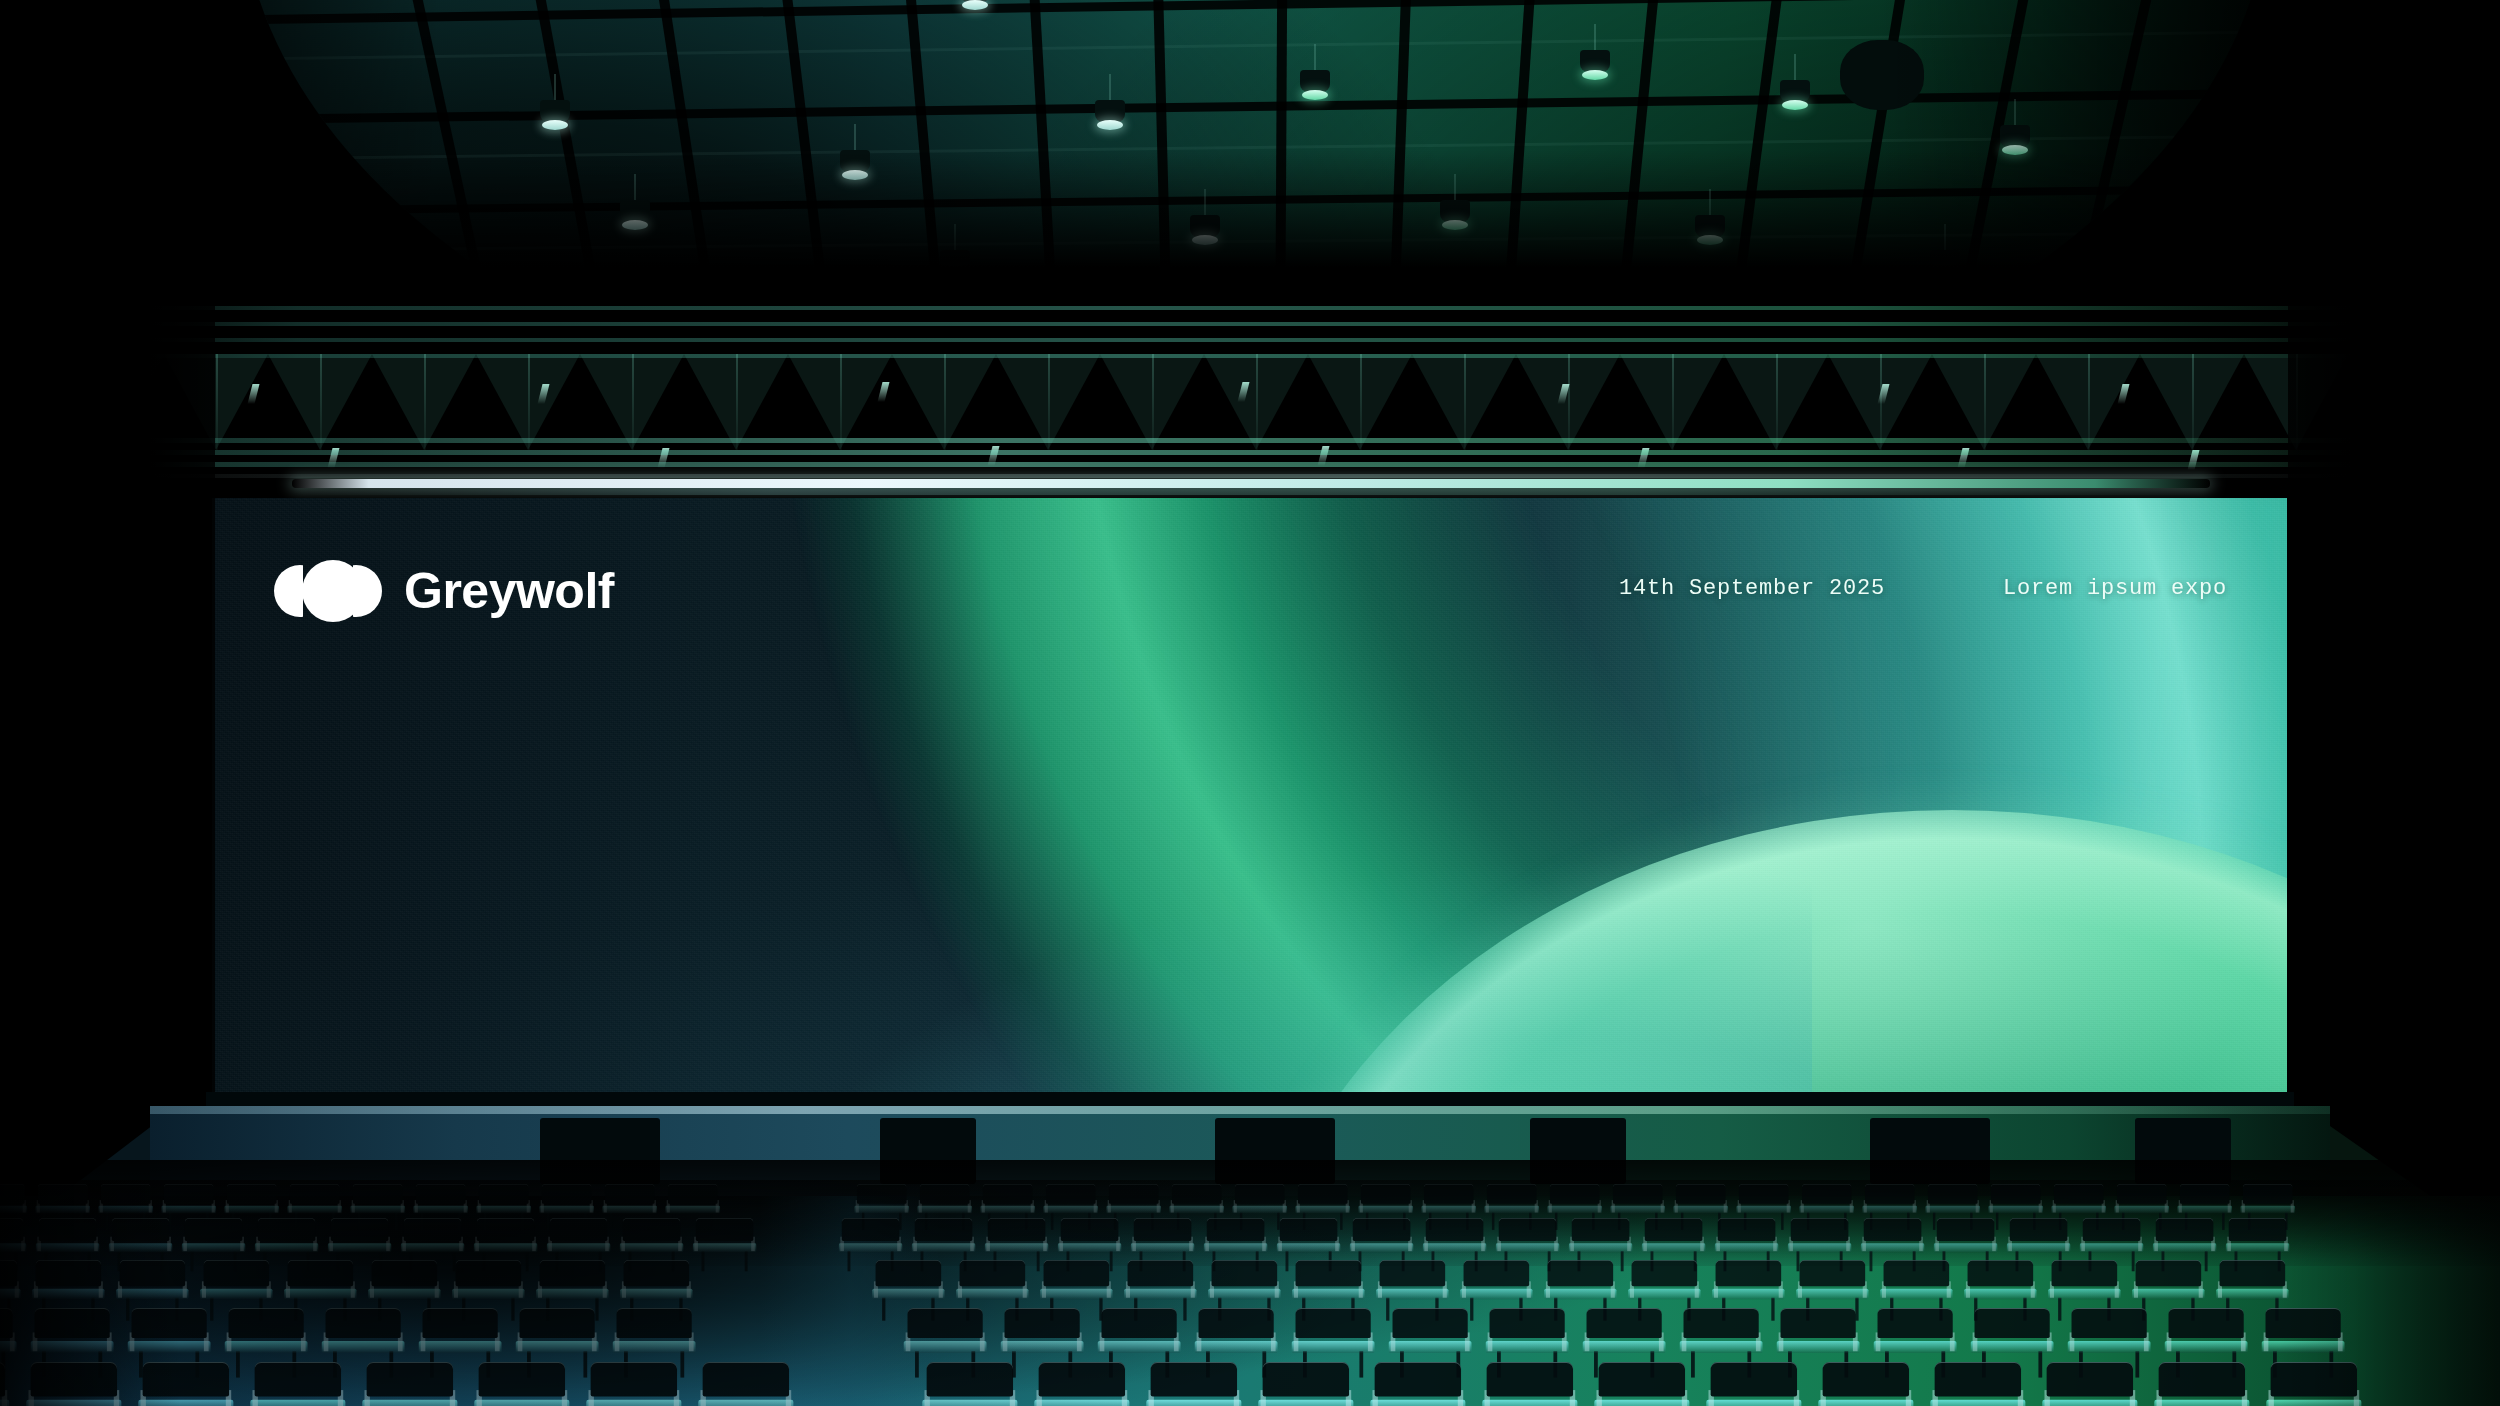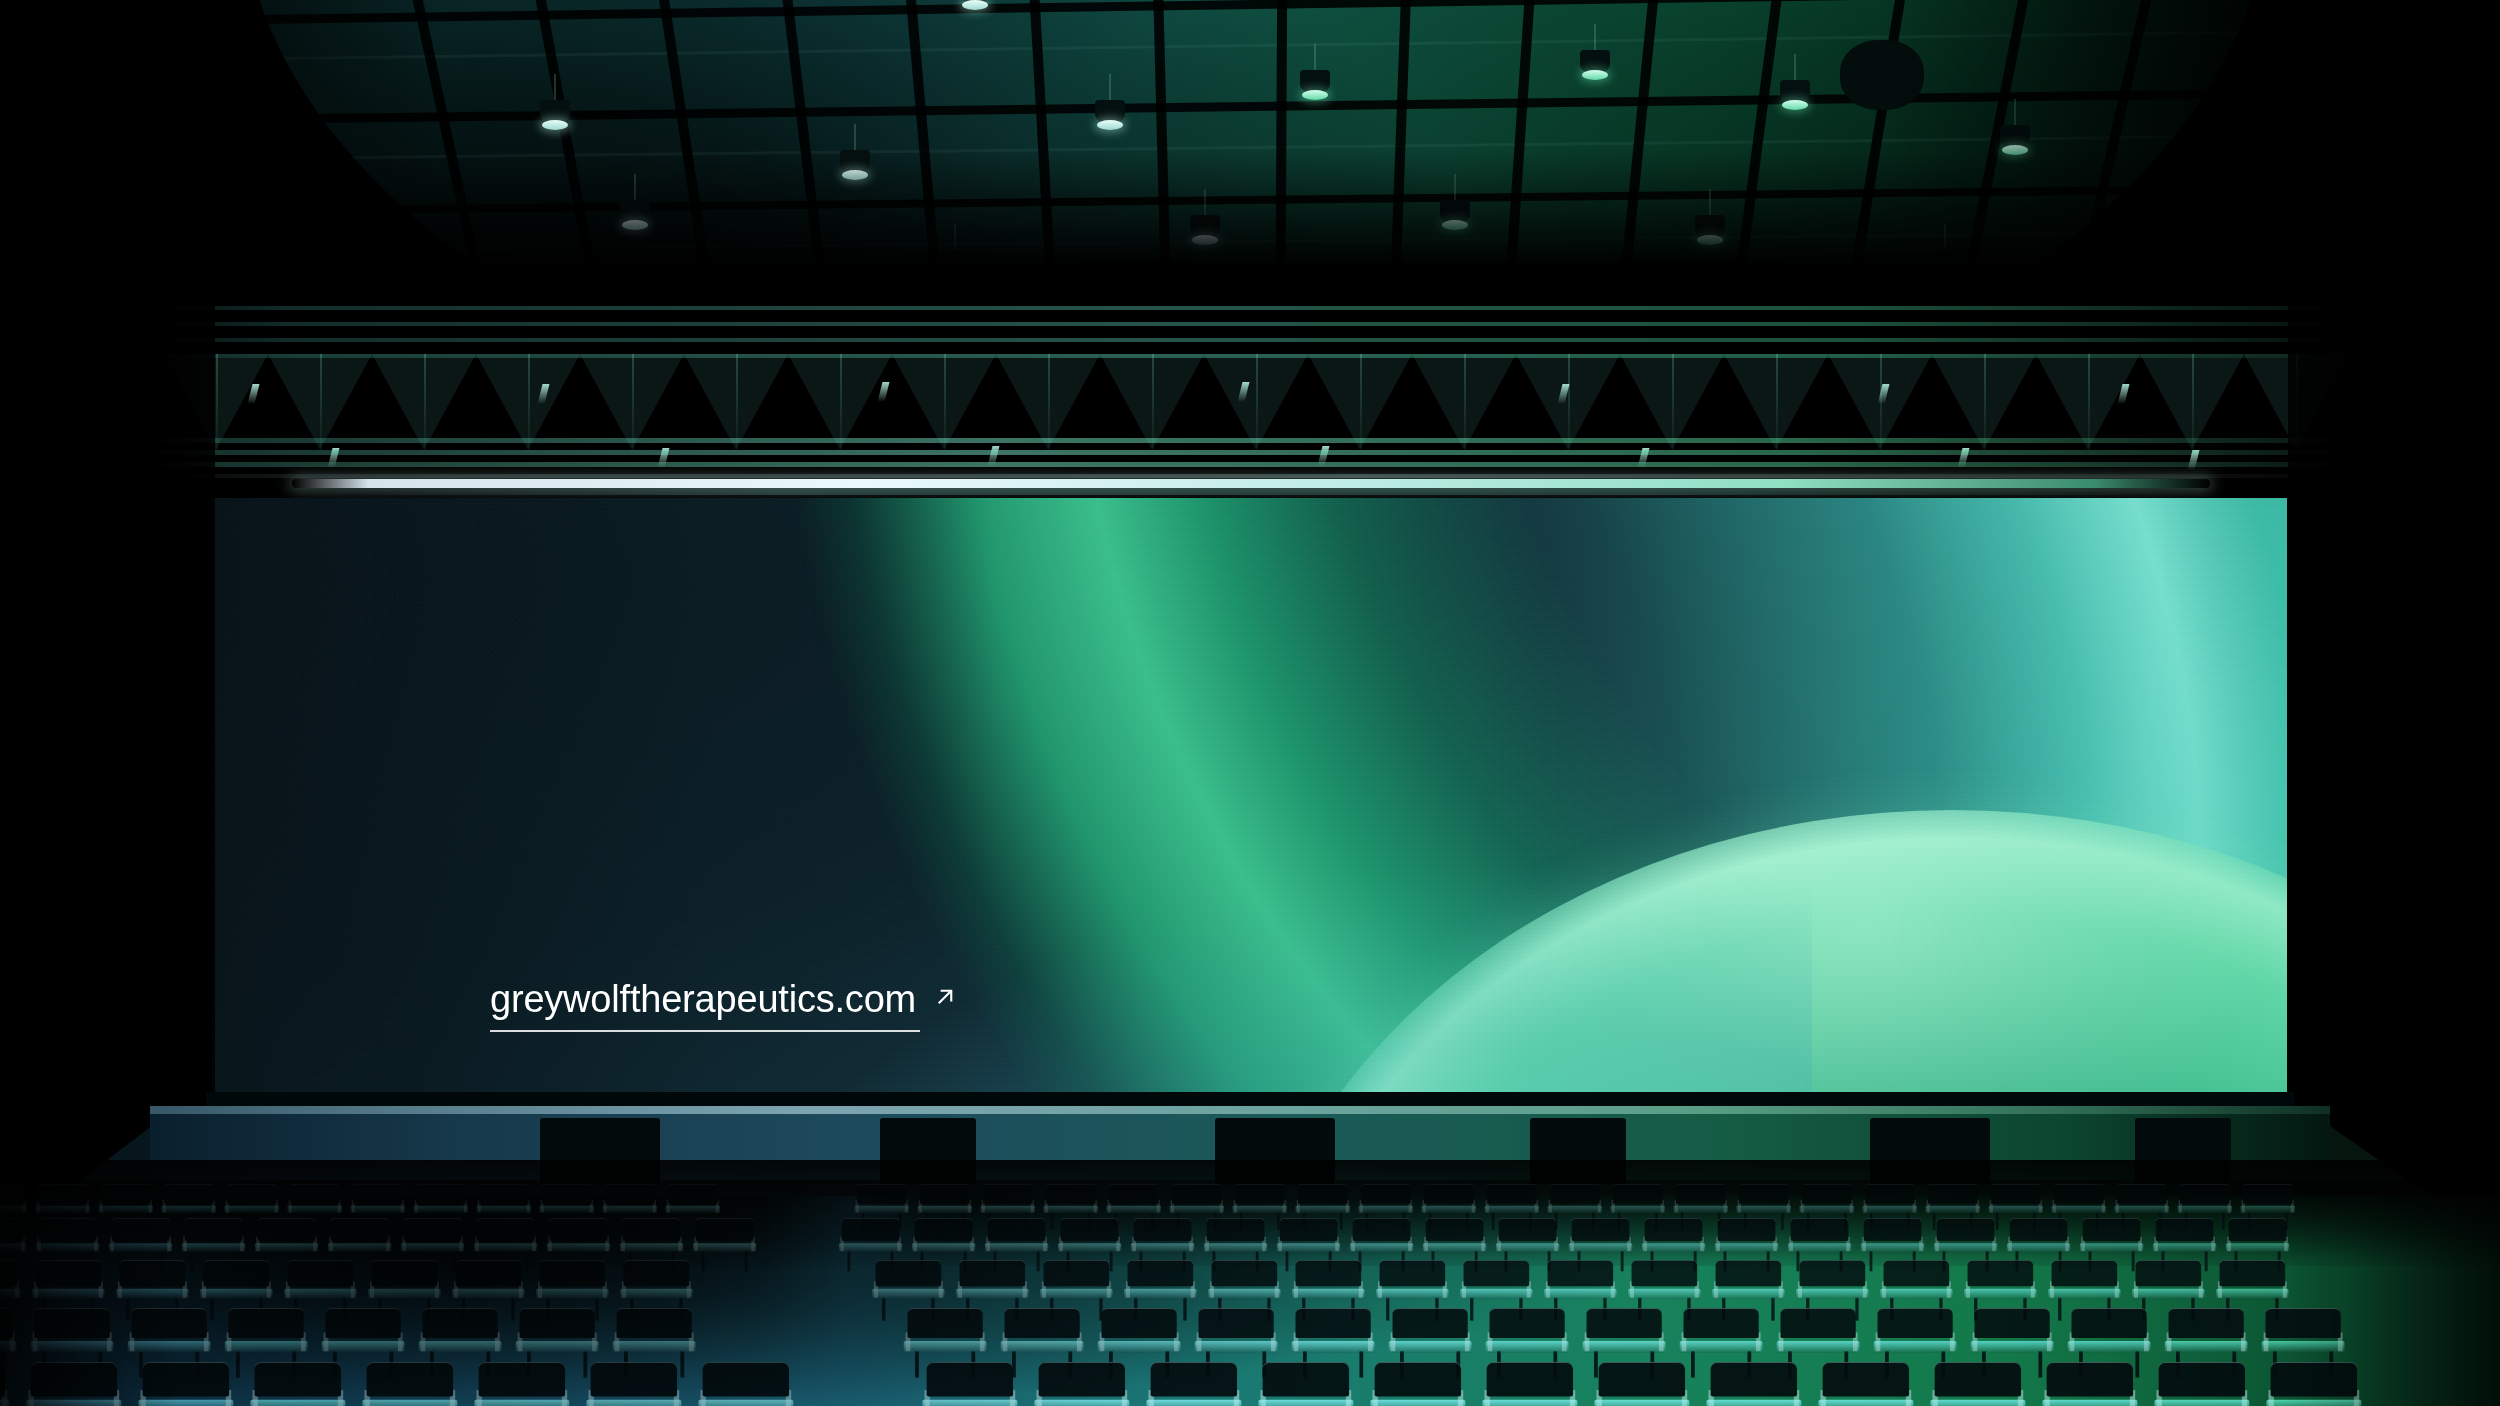--- a/index.html
+++ b/index.html
@@ -530,34 +530,37 @@
     <div class="arc arc-green"></div>
     <div class="dome-shadow"></div>
     <div class="dome-big"></div>
     <div class="teal-sweep"></div>
     <div class="left-dark"></div>
     <div class="grain"></div>
     <div class="vignette"></div>
 
     <div class="screen-content">
 
-
-
-      <div class="urlblock">
-        <div class="urlline">
-          <span>greywolftherapeutics.com</span>
-          <span class="arrow-ico">
-            <svg viewBox="0 0 24 24" width="30" height="30" fill="none" stroke="#ffffff" stroke-width="1.7">
-              <path d="M7 17 L17 7"></path>
-                <path d="M8.5 7 H17 V15.5"></path>
-            </svg>
-          </span>
+      <div class="topbar">
+        <div class="logo">
+          <div class="logo-mark">
+            <span class="wing l"></span>
+            <span class="core"></span>
+            <span class="wing r"></span>
+          </div>
+          <div class="logo-word">Greywolf<span class="logo-tm"></span></div>
         </div>
-        <div class="url-underline"></div>
-      </div>
+
+        <div class="meta">
+          <span>14th September 2025</span>
+          <span>Lorem ipsum expo</span>
+        </div>
+      </div>
+
+
 
     </div>
   </div>
 
   <div class="side-black-l"></div>
   <div class="side-black-r"></div>
 
   <div class="screen-bezel-bottom"></div>
   <div class="stage-skew-l"></div>
   <div class="stage-skew-r"></div>

